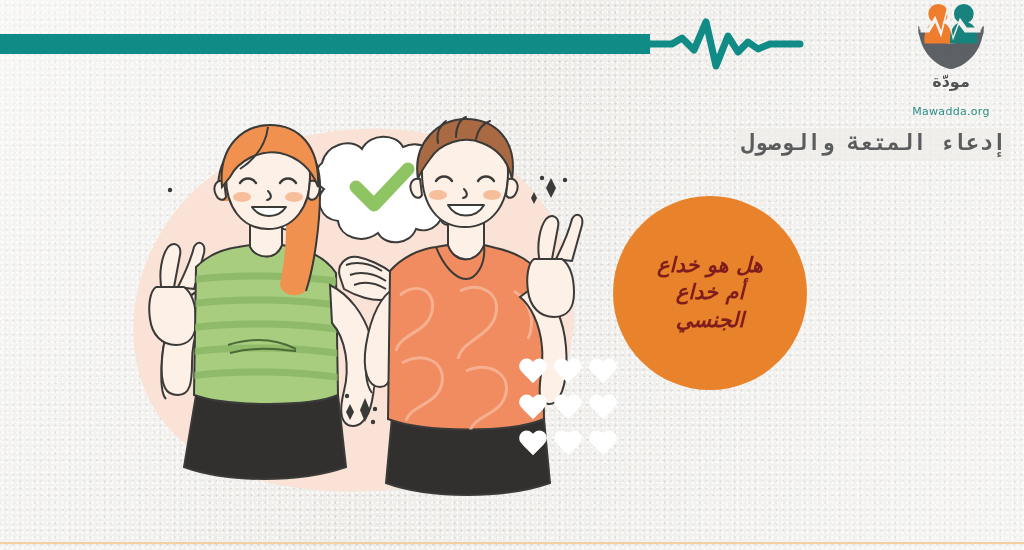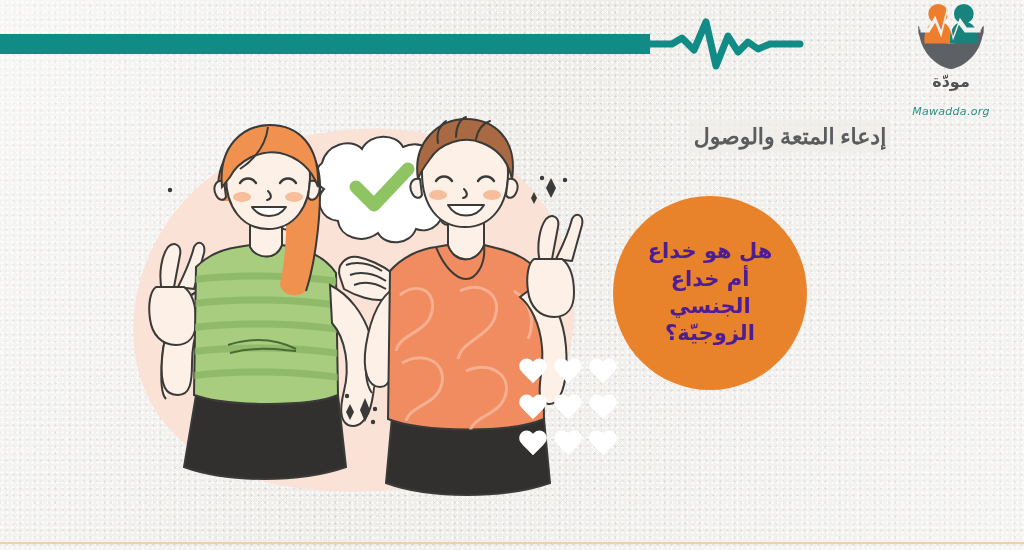--- a/index.html
+++ b/index.html
@@ -58,60 +58,61 @@
   .heart{ position:relative; width:30px; height:28px; margin:1px auto; }
   .heart::before,.heart::after{
     content:""; position:absolute; top:0; width:15px; height:24px;
     background:#ffffff; border-radius:15px 15px 0 0;
   }
   .heart::before{ left:15px; transform:rotate(-45deg); transform-origin:0 100%; }
   .heart::after { left:0;   transform:rotate(45deg);  transform-origin:100% 100%; }
 
   
   .headline{
-    position:absolute; right:14px; top:120px; width:440px;
-    direction:rtl; text-align:center; z-index:6;
-    font-family:Liberation Serif, serif;
+    position:absolute; right:14px; top:128px; width:440px;
+    direction:rtl; text-align:right; z-index:6;
+    font-family:Liberation Mono, monospace;
   }
   .headline .line{
     display:inline-block;
     font-size:22px; font-weight:bold; line-height:1.42;
     color:#5a5c5e; letter-spacing:-.3px;
     padding:1px 4px;
   }
   .headline .line.l1{ background:rgba(238,237,233,.72); }
   .headline .line.l2{ background:rgba(205,226,226,.70); }
   .hl-row{ display:block; }
 
   
   .circle{
     position:absolute; left:613px; top:196px;
     width:194px; height:194px; border-radius:50%;
     background:#e9832b; z-index:5;
     display:flex; flex-direction:column; align-items:center; justify-content:center;
     direction:rtl; text-align:center;
   }
   .circle .cline{
-    color:#4c1d95; font-weight:bold;
+    color:#7f1d1d; font-weight:bold;
     font-size:21px; line-height:1.30;
     letter-spacing:-.2px;
     white-space:nowrap;
+    font-style:italic;
   }
 
   
   .logo{
     position:absolute; right:14px; top:0; width:118px; height:118px; z-index:7;
     display:flex; flex-direction:column; align-items:center;
   }
   .logo .mark{ width:86px; height:72px; }
   .logo .ar{
     font-size:16px; font-weight:bold; color:#4f5153; margin-top:1px; direction:rtl;
   }
   .logo .en{
-    font-size:11px; color:#2b8f86; letter-spacing:.3px; margin-top:14px;font-style:italic;
+    font-size:11px; color:#2b8f86; letter-spacing:.3px; margin-top:14px;
   }
 
   .sparkles{ position:absolute; inset:0; z-index:4; pointer-events:none; }
 </style>
 </head>
 <body>
 
 <div id="poster">
 
   <div class="topbar-wrap">
@@ -300,21 +301,20 @@
   </svg>
 
   <div class="headline">
     <span class="hl-row"><span class="line l1">إدعاء المتعة والوصول</span></span>
   </div>
 
   <div class="circle">
     <div class="cline">هل هو خداع</div>
     <div class="cline">أم خداع</div>
     <div class="cline">الجنسي</div>
-    <div class="cline">الزوجيّة؟</div>
   </div>
 
   <div class="logo">
     <svg class="mark" viewBox="0 0 86 72">
 
       <path d="M10 26 C10 54 30 68 43 70 C56 68 76 54 76 26
                C76 26 62 44 43 44 C24 44 10 26 10 26 Z" fill="#5d6166"></path>
       <path d="M10 26 C18 40 30 48 43 48 C56 48 68 40 76 26
                L76 34 C68 48 56 56 43 56 C30 56 18 48 10 34 Z" fill="#5d6166"></path>
 

